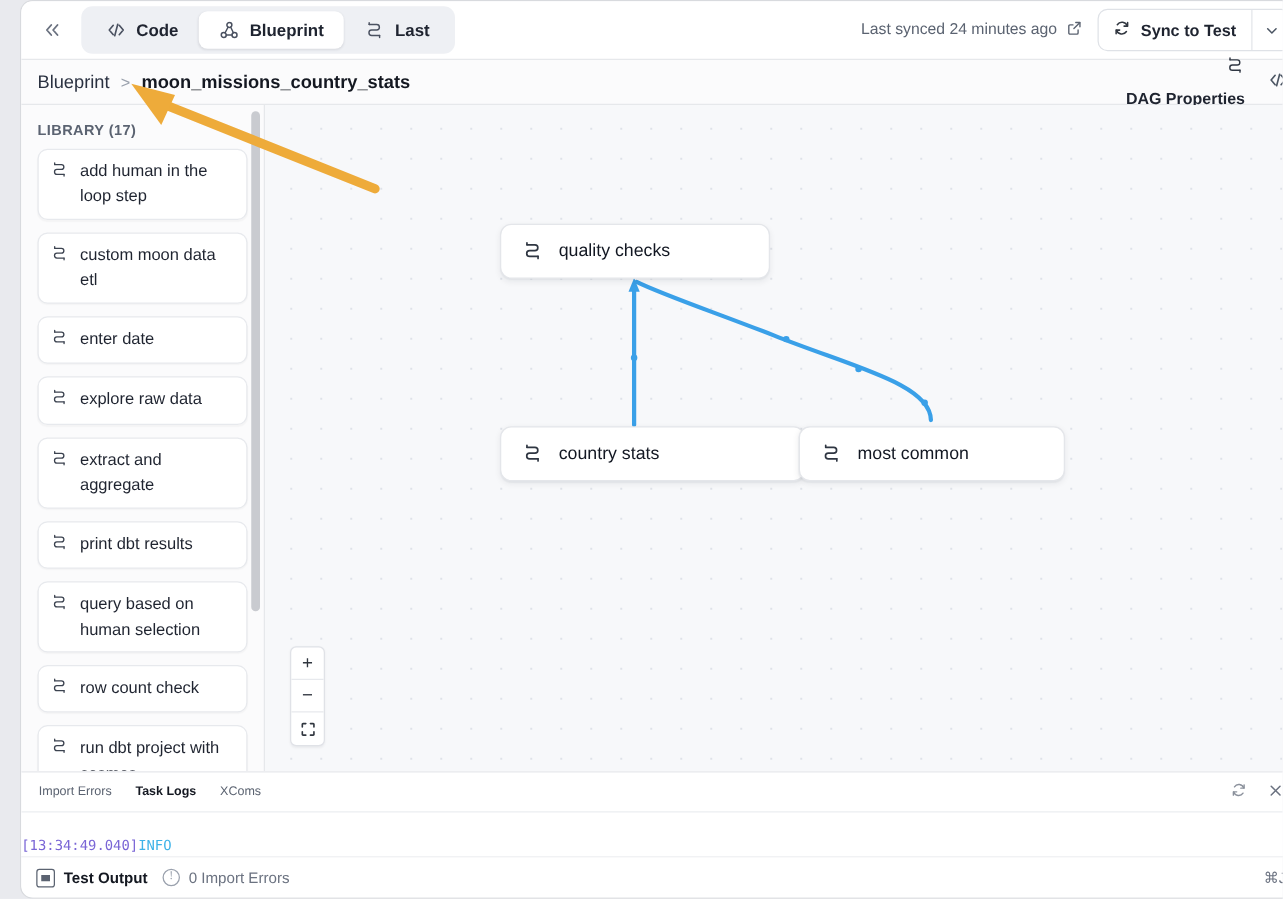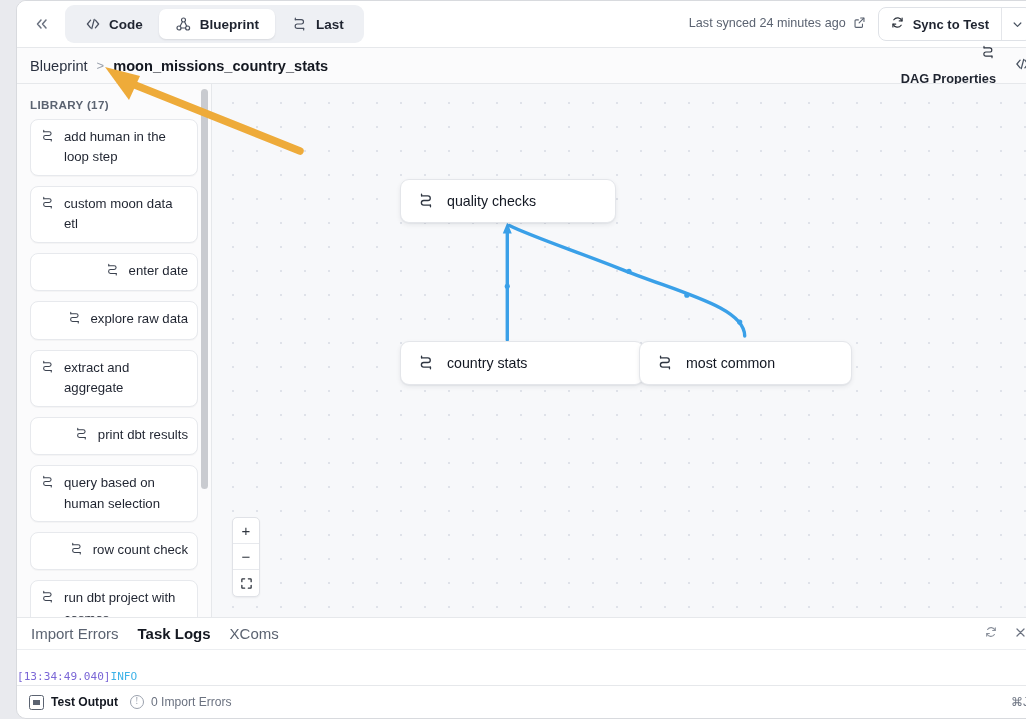--- a/index.html
+++ b/index.html
@@ -108,21 +108,20 @@
     background: #ffffff;
     border: 1px solid #e7e9ed;
     border-radius: 8px;
     min-height: 34px;
     margin-bottom: 10px;
     padding: 7px 9px 7px 9px;
     display: flex; align-items: flex-start; gap: 9px;
     font-size: 13.2px; color: #1f2430; line-height: 1.55;
     cursor: grab;
     box-shadow: 0 1px 1px rgba(16,24,40,.03);
-    justify-content: flex-end;
   }
   .lib-card .ic { flex: 0 0 auto; margin-top: 2px; color: #3c4350; }
   .lib-card span.lbl { word-break: break-word; }
 
   .sb-track {
     position: absolute; right: 1px; top: 0; width: 11px; bottom: 0;
   }
   .sb-thumb {
     position: absolute; left: 2px; top: 5px; width: 7px; height: 400px;
     background: #c9cbd0; border-radius: 4px;
@@ -172,21 +171,21 @@
   
   .bottom {
     position: absolute; left: 0; right: 0; bottom: 33px; height: 68px;
     background: #ffffff;
     border-top: 1px solid #e6e8eb;
   }
   .btabs {
     display: flex; align-items: center; gap: 19px;
     padding: 0 14px; height: 31px;
   }
-  .btab { font-size: 15px; color: #5b6371; cursor: pointer; }
+  .btab { font-size: 10px; color: #5b6371; cursor: pointer; }
   .btab.active { color: #141821; font-weight: bold; }
   .btabs-right { margin-left: auto; display: flex; align-items: center; gap: 16px; }
   .btabs-right .i { color: #8b919c; font-size: 12.5px; cursor: pointer; }
 
   .logbox {
     position: absolute; left: 0; right: 0; top: 31px; bottom: 0;
     background: #ffffff;
     border-top: 1px solid #eceef1;
     overflow: hidden;
     font-family: "DejaVu Sans Mono", monospace;

